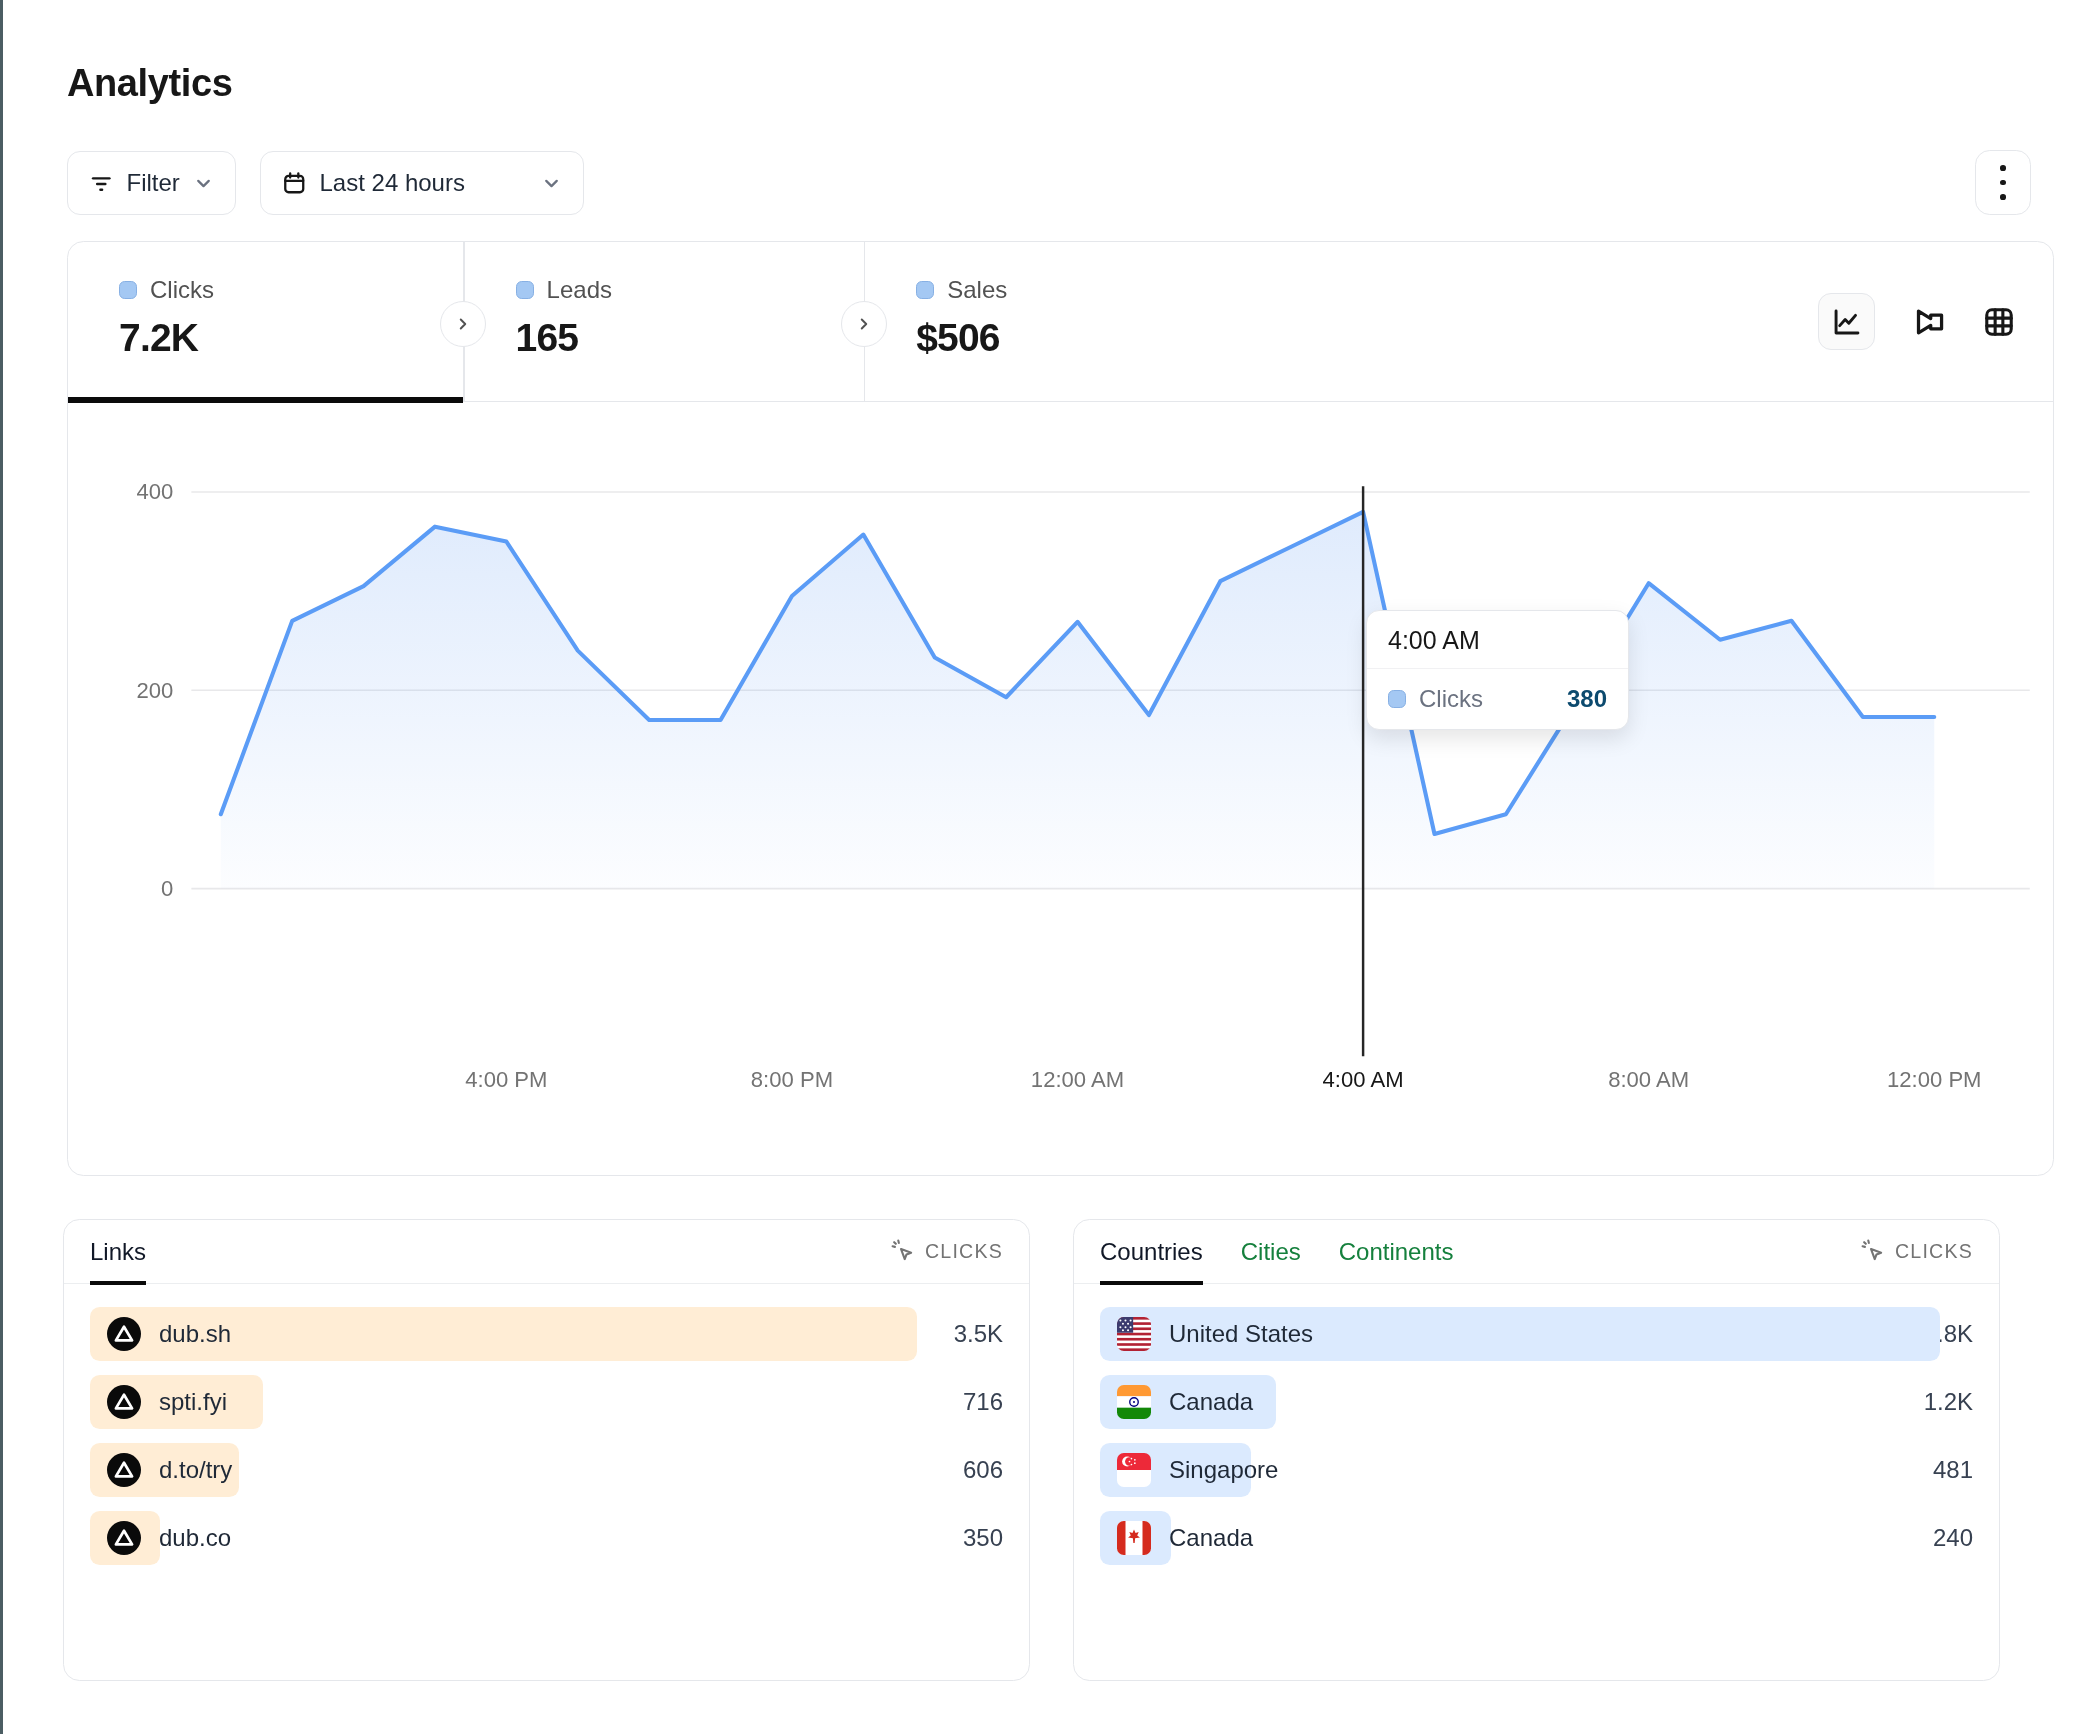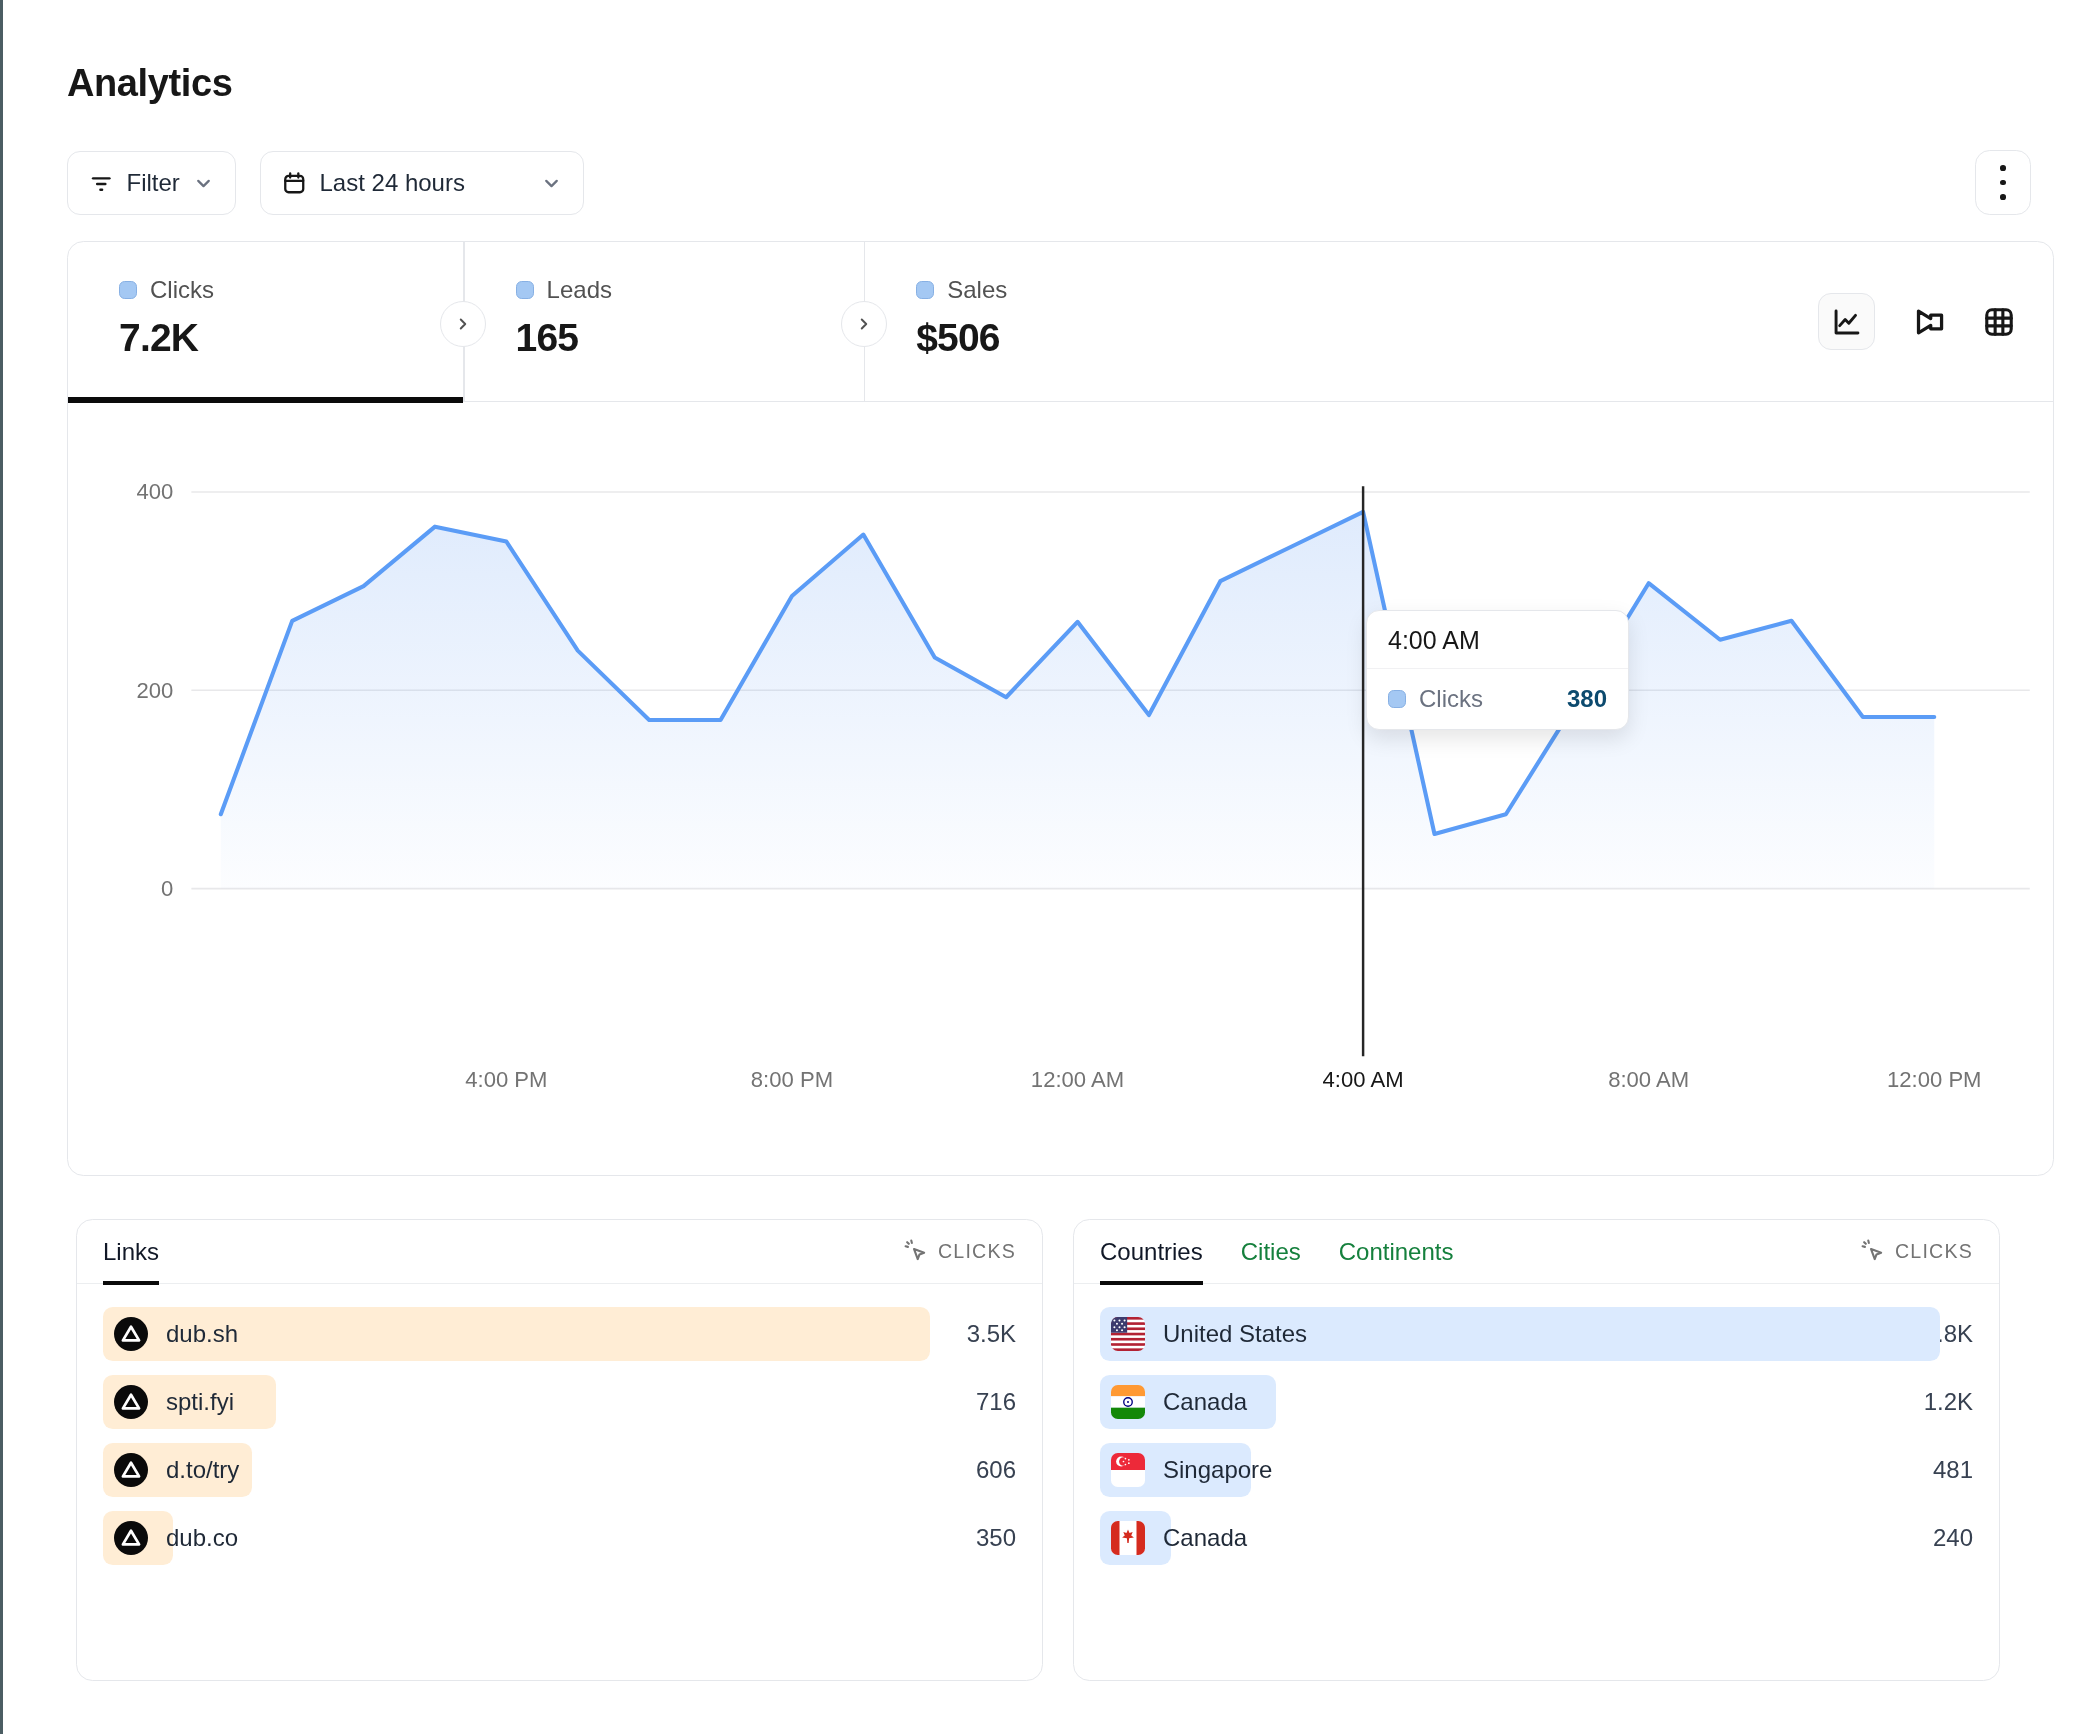--- a/index.html
+++ b/index.html
@@ -44,33 +44,33 @@
   .xtick.hot { fill:#171717; }
 
   #tooltip { position:absolute; left:1298px; top:208px; width:263px; background:#fff; border:1.6px solid #e5e7eb;
     border-radius:13px; box-shadow:0 8.2px 21px rgba(0,0,0,.10); }
   #tooltip-title { padding:14.7px 21px 13px; font-size:25px; font-weight:500; border-bottom:1.6px solid #f1f1f3; }
   #tooltip-row { display:flex; align-items:center; gap:13px; padding:16.4px 21px; font-size:24px; color:#6b7280; }
   #tooltip-value { margin-left:auto; color:#0c4a6e; font-weight:700; }
 
   
   .panel { position:absolute; top:1219px; height:462px; background:#fff; border:1.6px solid #e5e7eb; border-radius:16.4px; }
-  #links-panel { left:76px; width:967px; }
+  #links-panel { left:63px; width:967px; }
   #countries-panel { left:1073px; width:927px; }
   .panel-header { height:64px; display:flex; align-items:center; padding:0 26px; border-bottom:1.6px solid #eceef0; }
   .panel-tab { position:relative; height:64px; display:flex; align-items:center; margin-right:38px;
     font-size:24px; color:#15803d; cursor:pointer; }
   .panel-tab.active { color:#111827; font-weight:500; }
   .panel-tab.active::after { content:""; position:absolute; left:0; bottom:-1.6px; width:100%; height:4.1px; background:#0a0a0a; }
   .metric-label { margin-left:auto; display:flex; align-items:center; gap:9.8px; font-size:19.6px;
     letter-spacing:1.2px; color:#737373; font-weight:500; }
   .panel-list { padding:23px 26px 0; }
   .data-row { position:relative; height:54px; margin-bottom:14px; display:flex; align-items:center; cursor:pointer; }
   .row-bar { position:absolute; left:0; top:0; height:54px; border-radius:9.8px; }
-  .row-content { position:relative; display:flex; align-items:center; gap:18px; padding-left:11px; }
+  .row-content { position:relative; display:flex; align-items:center; gap:18px; padding-left:17px; }
   .row-label { font-size:24px; color:#1f2937; }
   .row-value { margin-left:auto; font-size:24px; color:#374151; }
   .row-icon { width:34px; height:34px; display:block; }
 </style>
 </head>
 <body>
 
 <div id="left-edge"></div>
 
 <h1 id="page-title">Analytics</h1>

